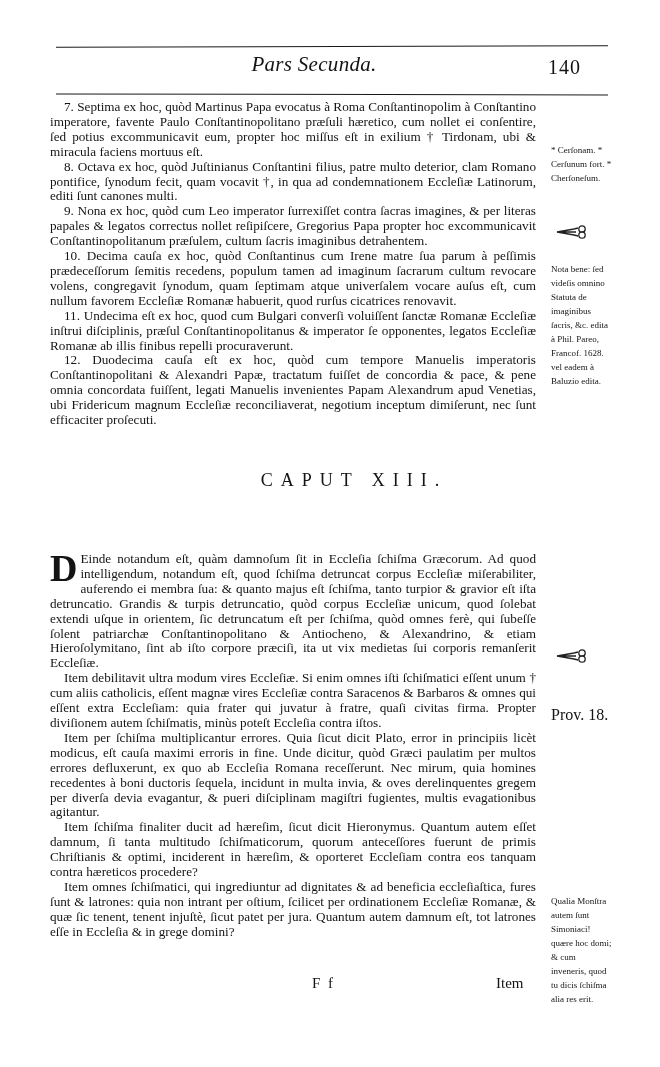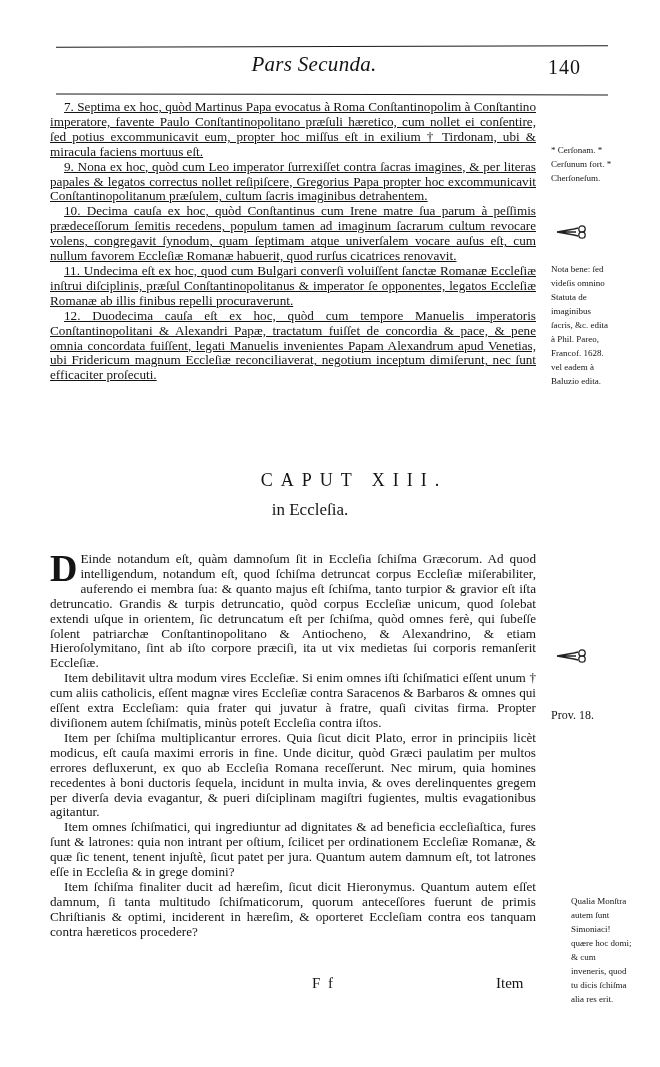--- a/index.html
+++ b/index.html
@@ -25,55 +25,55 @@
   .catchword { position: absolute; top: 975px; left: 496px; font-size: 15px; text-align: center; }
 </style>
 </head>
 <body>
 
 <div class="rule top"></div>
 <div class="running-head">Pars Secunda.</div>
 <div class="page-number">140</div>
 <div class="rule bot"></div>
 
-<div class="body-col" style="top:100px;text-decoration:underline;">
+<div class="body-col" style="top:100px;">
   <p class="para"><span class="ind"></span><span>7. Septima ex hoc, quòd Martinus Papa evocatus à Roma Conſtantinopolim à Conſtantino imperatore, favente Paulo Conſtantinopolitano præſuli hæretico, cum nollet ei conſentire, ſed potius excommunicavit eum, propter hoc miſſus eſt in exilium † Tirdonam, ubi &amp; miracula faciens mortuus eſt.</span></p>
+  <p class="para"><span class="ind"></span><span>8. Octava ex hoc, quòd Juſtinianus Conſtantini filius, patre multo deterior, clam Romano pontifice, ſynodum fecit, quam vocavit †, in qua ad condemnationem Eccleſiæ Latinorum, editi ſunt canones multi.</span></p>
   <p class="para"><span class="ind"></span><span>9. Nona ex hoc, quòd cum Leo imperator ſurrexiſſet contra ſacras imagines, &amp; per literas papales &amp; legatos correctus nollet reſipiſcere, Gregorius Papa propter hoc excommunicavit Conſtantinopolitanum præſulem, cultum ſacris imaginibus detrahentem.</span></p>
   <p class="para"><span class="ind"></span><span>10. Decima cauſa ex hoc, quòd Conſtantinus cum Irene matre ſua parum à peſſimis prædeceſſorum ſemitis recedens, populum tamen ad imaginum ſacrarum cultum revocare volens, congregavit ſynodum, quam ſeptimam atque univerſalem vocare auſus eſt, cum nullum favorem Eccleſiæ Romanæ habuerit, quod rurſus cicatrices renovavit.</span></p>
   <p class="para"><span class="ind"></span><span>11. Undecima eſt ex hoc, quod cum Bulgari converſi voluiſſent ſanctæ Romanæ Eccleſiæ inſtrui diſciplinis, præſul Conſtantinopolitanus &amp; imperator ſe opponentes, legatos Eccleſiæ Romanæ ab illis finibus repelli procuraverunt.</span></p>
   <p class="para"><span class="ind"></span><span>12. Duodecima cauſa eſt ex hoc, quòd cum tempore Manuelis imperatoris Conſtantinopolitani &amp; Alexandri Papæ, tractatum fuiſſet de concordia &amp; pace, &amp; pene omnia concordata fuiſſent, legati Manuelis invenientes Papam Alexandrum apud Venetias, ubi Fridericum magnum Eccleſiæ reconciliaverat, negotium inceptum dimiſerunt, nec ſunt efficaciter proſecuti.</span></p>
 </div>
 
 <div class="margin-note" style="top:143px;">* Cerſonam. * Cerſunum fort. * Cherſoneſum.</div>
 <div class="hand-icon" style="top:224px;">
   <svg width="36" height="16" viewBox="0 0 36 16">
     <path d="M1 8 L18 5 L22 4 M1 8 L18 11 L22 12 M6 8 L20 8" stroke="#222" stroke-width="1.3" fill="none"></path>
     <circle cx="26" cy="5" r="3.2" stroke="#222" stroke-width="1.3" fill="none"></circle>
     <circle cx="26" cy="11" r="3.2" stroke="#222" stroke-width="1.3" fill="none"></circle>
   </svg>
 </div>
 <div class="margin-note" style="top:262px;">Nota bene: ſed videſis omnino Statuta de imaginibus ſacris, &amp;c. edita à Phil. Pareo, Francof. 1628. vel eadem à Baluzio edita.</div>
 
 <div class="caput">CAPUT XIII.</div>
 <div class="chapter-title">
-  <div>in Eccleſia.</div>
 </div>
 
 <div class="body-col" style="top:552px;">
   <p class="para"><span class="dropcap">D</span><span>Einde notandum eſt, quàm damnoſum ſit in Eccleſia ſchiſma Græcorum. Ad quod intelligendum, notandum eſt, quod ſchiſma detruncat corpus Eccleſiæ miſerabiliter, auferendo ei membra ſua: &amp; quanto majus eſt ſchiſma, tanto turpior &amp; gravior eſt iſta detruncatio. Grandis &amp; turpis detruncatio, quòd corpus Eccleſiæ unicum, quod ſolebat extendi uſque in orientem, ſic detruncatum eſt per ſchiſma, quòd omnes ferè, qui ſubeſſe ſolent patriarchæ Conſtantinopolitano &amp; Antiocheno, &amp; Alexandrino, &amp; etiam Hieroſolymitano, ſint ab iſto corpore præciſi, ita ut vix medietas ſui corporis remanſerit Eccleſiæ.</span></p>
   <p class="para"><span class="ind"></span><span>Item debilitavit ultra modum vires Eccleſiæ. Si enim omnes iſti ſchiſmatici eſſent unum †          cum aliis catholicis, eſſent magnæ vires Eccleſiæ contra Saracenos &amp; Barbaros &amp; omnes qui eſſent extra Eccleſiam: quia frater qui juvatur à fratre, quaſi civitas firma. Propter diviſionem autem ſchiſmatis, minùs poteſt Eccleſia contra iſtos.</span></p>
   <p class="para"><span class="ind"></span><span>Item per ſchiſma multiplicantur errores. Quia ſicut dicit Plato, error in principiis licèt modicus, eſt cauſa maximi erroris in fine. Unde dicitur, quòd Græci paulatim per multos errores defluxerunt, ex quo ab Eccleſia Romana receſſerunt. Nec mirum, quia homines recedentes à boni ductoris ſequela, incidunt in multa invia, &amp; oves derelinquentes gregem per diverſa devia evagantur, &amp; pueri diſciplinam magiſtri fugientes, multis evagationibus agitantur.</span></p>
+  <p class="para"><span class="ind"></span><span>Item ſchiſma finaliter ducit ad hæreſim, ſicut dicit Hieronymus. Quantum autem eſſet damnum, ſi tanta multitudo ſchiſmaticorum, quorum anteceſſores fuerunt de primis Chriſtianis &amp; optimi, inciderent in hæreſim, &amp; oporteret Eccleſiam contra eos tanquam contra hæreticos procedere?</span></p>
   <p class="para"><span class="ind"></span><span>Item omnes ſchiſmatici, qui ingrediuntur ad dignitates &amp; ad beneficia eccleſiaſtica, fures ſunt &amp; latrones: quia non intrant per oſtium, ſcilicet per ordinationem Eccleſiæ Romanæ, &amp; quæ ſic tenent, tenent injuſtè, ſicut patet per jura. Quantum autem damnum eſt, tot latrones eſſe in Eccleſia &amp; in grege domini?</span></p>
-  <p class="para"><span class="ind"></span><span>Item ſchiſma finaliter ducit ad hæreſim, ſicut dicit Hieronymus. Quantum autem eſſet damnum, ſi tanta multitudo ſchiſmaticorum, quorum anteceſſores fuerunt de primis Chriſtianis &amp; optimi, inciderent in hæreſim, &amp; oporteret Eccleſiam contra eos tanquam contra hæreticos procedere?</span></p>
 </div>
 
 <div class="hand-icon" style="top:648px;">
   <svg width="36" height="16" viewBox="0 0 36 16">
     <path d="M1 8 L18 5 L22 4 M1 8 L18 11 L22 12 M6 8 L20 8" stroke="#222" stroke-width="1.3" fill="none"></path>
     <circle cx="26" cy="5" r="3.2" stroke="#222" stroke-width="1.3" fill="none"></circle>
     <circle cx="26" cy="11" r="3.2" stroke="#222" stroke-width="1.3" fill="none"></circle>
   </svg>
 </div>
-<div class="margin-note" style="top:708px; font-size:12px;">Prov. 18.</div>
-<div class="margin-note" style="top:894px;margin-left:20px;">Qualia Monſtra autem ſunt Simoniaci! quære hoc domi; &amp; cum inveneris, quod tu dicis ſchiſma alia res erit.</div>
+<div class="margin-note" style="top:708px; font-size:16px;">Prov. 18.</div>
+<div class="margin-note" style="top:894px;">Qualia Monſtra autem ſunt Simoniaci! quære hoc domi; &amp; cum inveneris, quod tu dicis ſchiſma alia res erit.</div>
 
 <div class="signature">F f</div>
 <div class="catchword">Item</div>
 
 </body></html>

